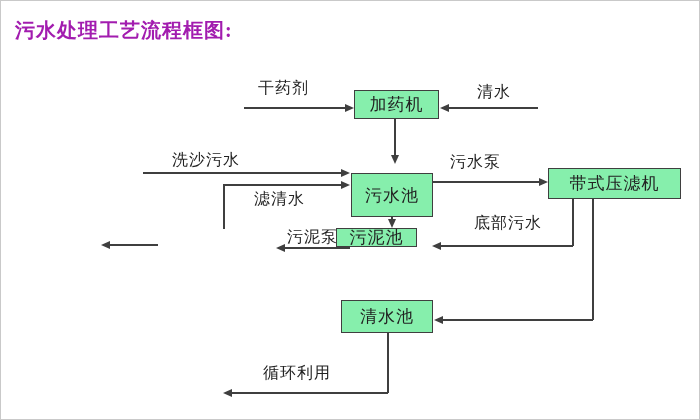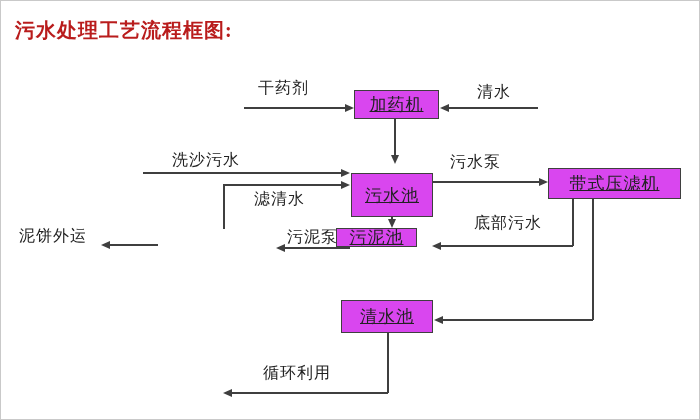--- a/index.html
+++ b/index.html
@@ -18,37 +18,36 @@
     font-family:"Liberation Sans","DejaVu Sans",sans-serif;
     color:var(--text);
   }
   .title{
     position:absolute;
     left:14px;top:16px;
     font-size:20px;
     font-weight:bold;
     letter-spacing:1px;
     font-family:"Liberation Serif","DejaVu Serif",serif;
-    color:#b91c1c;
+    color:#a21caf;
     white-space:nowrap;
   }
   .node{
     position:absolute;
     box-sizing:border-box;
     border:1.5px solid var(--line);
-    background:#d946ef;
+    background:#86efac;
     display:flex;
     align-items:center;
     justify-content:center;
     font-size:17px;
     letter-spacing:1px;
     color:#222;
     white-space:nowrap;
     z-index:2;
-    text-decoration:underline;
   }
   .elabel{
     position:absolute;
     font-size:16px;
     letter-spacing:1px;
     color:#222;
     white-space:nowrap;
     background:transparent;
     z-index:3;
   }
@@ -73,21 +72,20 @@
   <div class="node" style="left:335px;top:227px;width:81px;height:19px">污泥池</div>
   <div class="node" style="left:340px;top:299px;width:92px;height:33px">清水池</div>
 
   <div class="elabel" style="left:257px;top:77px">干药剂</div>
   <div class="elabel" style="left:476px;top:81px">清水</div>
   <div class="elabel" style="left:171px;top:149px">洗沙污水</div>
   <div class="elabel" style="left:253px;top:188px">滤清水</div>
   <div class="elabel" style="left:449px;top:151px">污水泵</div>
   <div class="elabel" style="left:473px;top:212px">底部污水</div>
   <div class="elabel" style="left:286px;top:226px">污泥泵</div>
-  <div class="elabel" style="left:18px;top:225px">泥饼外运</div>
   <div class="elabel" style="left:262px;top:362px">循环利用</div>
 
   <div class="ln h" style="left:243px;top:106px;width:101px"></div>
   <div class="ar right" style="left:344px;top:103px"></div>
 
   <div class="ln h" style="left:448px;top:106px;width:89px"></div>
   <div class="ar left" style="left:439px;top:103px"></div>
 
   <div class="ln v" style="left:393px;top:118px;height:37px"></div>
   <div class="ar down" style="left:390px;top:154px"></div>

